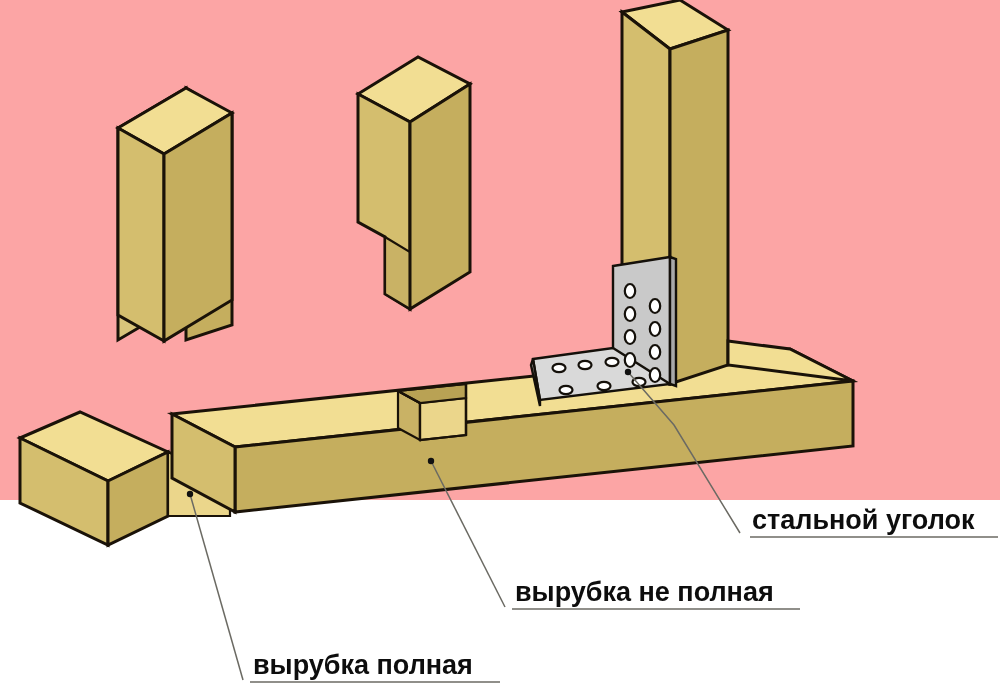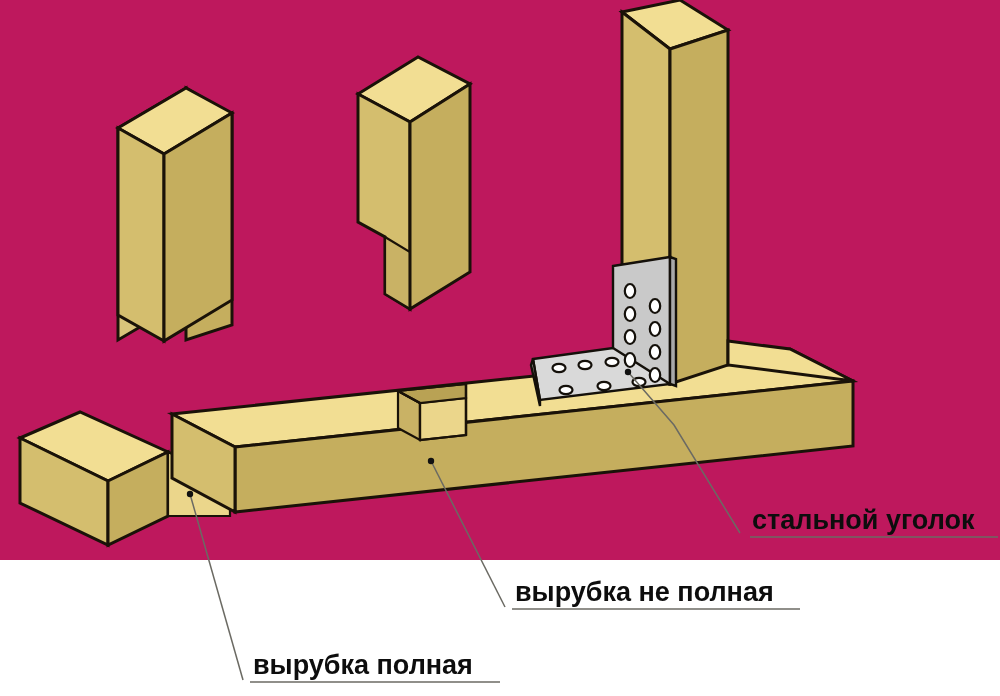--- a/index.html
+++ b/index.html
@@ -9,22 +9,22 @@
   }
   body {
     width: 1000px;
     height: 696px;
     font-family: "Liberation Sans", sans-serif;
     overflow: hidden;
   }
   #diagram-root {
     position: relative;
     width: 1000px;
-    height: 560px;
-    background: #be185d;
+    height: 500px;
+    background: #fca5a5;
   }
   svg.scene {
     display: block;
     width: 1000px;
     height: 696px;
   }
   .edge {
     stroke: #1a1208;
     stroke-width: 3;
     stroke-linejoin: miter;

